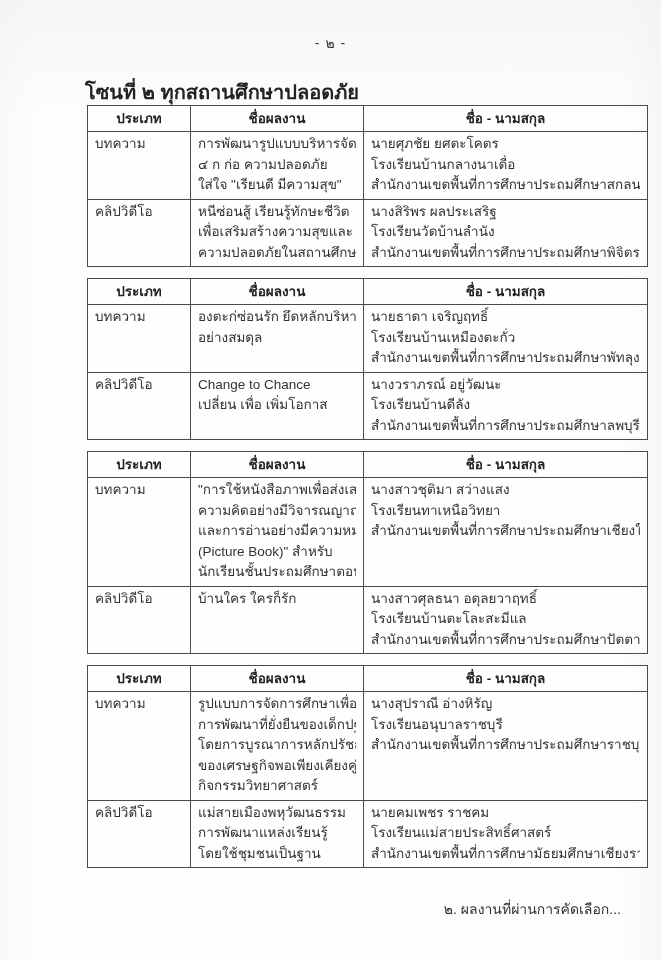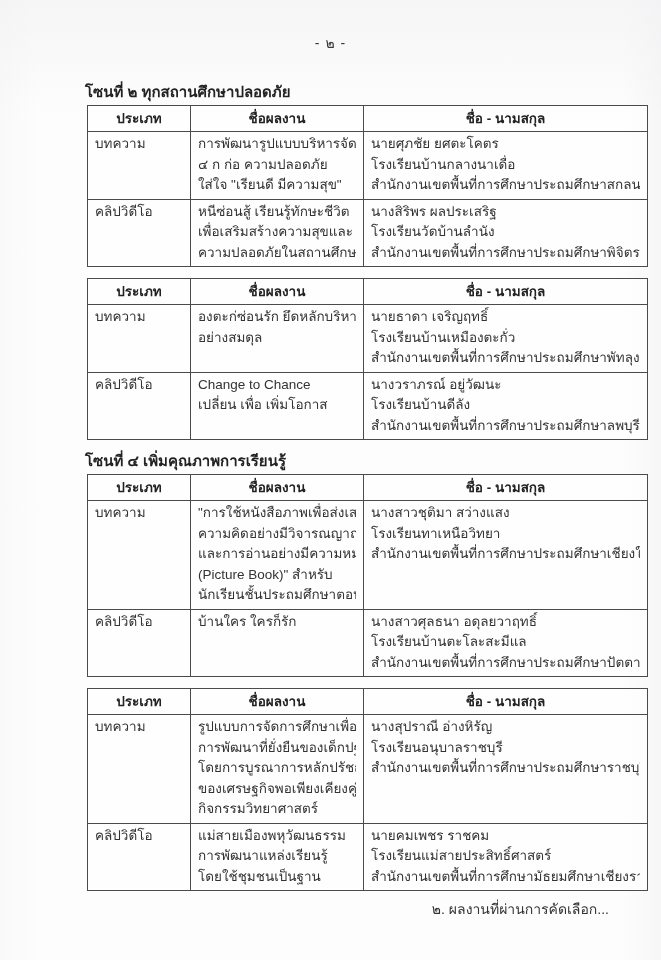--- a/index.html
+++ b/index.html
@@ -17,21 +17,21 @@
 
   .page-number {
     position: absolute; top: 32px; left: 0; width: 100%;
     text-align: center; font-size: 14px; color: #3a3a3a; letter-spacing: 1px;
   }
 
   .content { position: absolute; top: 72px; left: 87px; width: 561px; }
 
   .zone { margin-bottom: 11px; }
   .zone-title {
-    font-size: 15px; font-weight: bold; color: #222;
+    font-size: 20px; font-weight: bold; color: #222;
     margin: 10px 0 3px -2px; line-height: 20px;
   }
 
   table.zone-table {
     border-collapse: collapse; width: 560px; table-layout: fixed;
     background: rgba(255,255,255,.6);
   }
   table.zone-table th, table.zone-table td {
     border: 1px solid #4b4b4b; vertical-align: top;
     font-size: 13.5px; line-height: 20.5px; color: #333;
@@ -40,21 +40,21 @@
   table.zone-table th {
     font-weight: bold; text-align: center; color: #222;
     padding: 2px 4px; line-height: 21px;
   }
   col.c-type { width: 103px; }
   col.c-work { width: 173px; }
   col.c-name { width: 284px; }
   td .line { white-space: nowrap; overflow: hidden; }
 
   .footer {
-    position: absolute; top: 898px; right: 52px;
+    position: absolute; top: 898px; right: 40px;
     font-size: 14px; color: #333;
   }
 </style>
 </head>
 <body>
 
 <div class="page">
   <div class="page-number">- ๒ -</div>
 
   <div class="content">
@@ -150,21 +150,20 @@
                   <div class="line">นางวราภรณ์  อยู่วัฒนะ</div>
                   <div class="line">โรงเรียนบ้านดีลัง</div>
                   <div class="line">สำนักงานเขตพื้นที่การศึกษาประถมศึกษาลพบุรี เขต ๒</div>
                 </td>
               </tr>
             </tbody>
     </table>
   </section>
 
   <section class="zone">
-    <div class="zone-title">โซนที่ ๔ เพิ่มคุณภาพการเรียนรู้</div>
     <table class="zone-table">
       <colgroup>
               <col class="c-type">
               <col class="c-work">
               <col class="c-name">
             </colgroup>
       <thead>
         <tr>
           <th>ประเภท</th>
           <th>ชื่อผลงาน</th>

